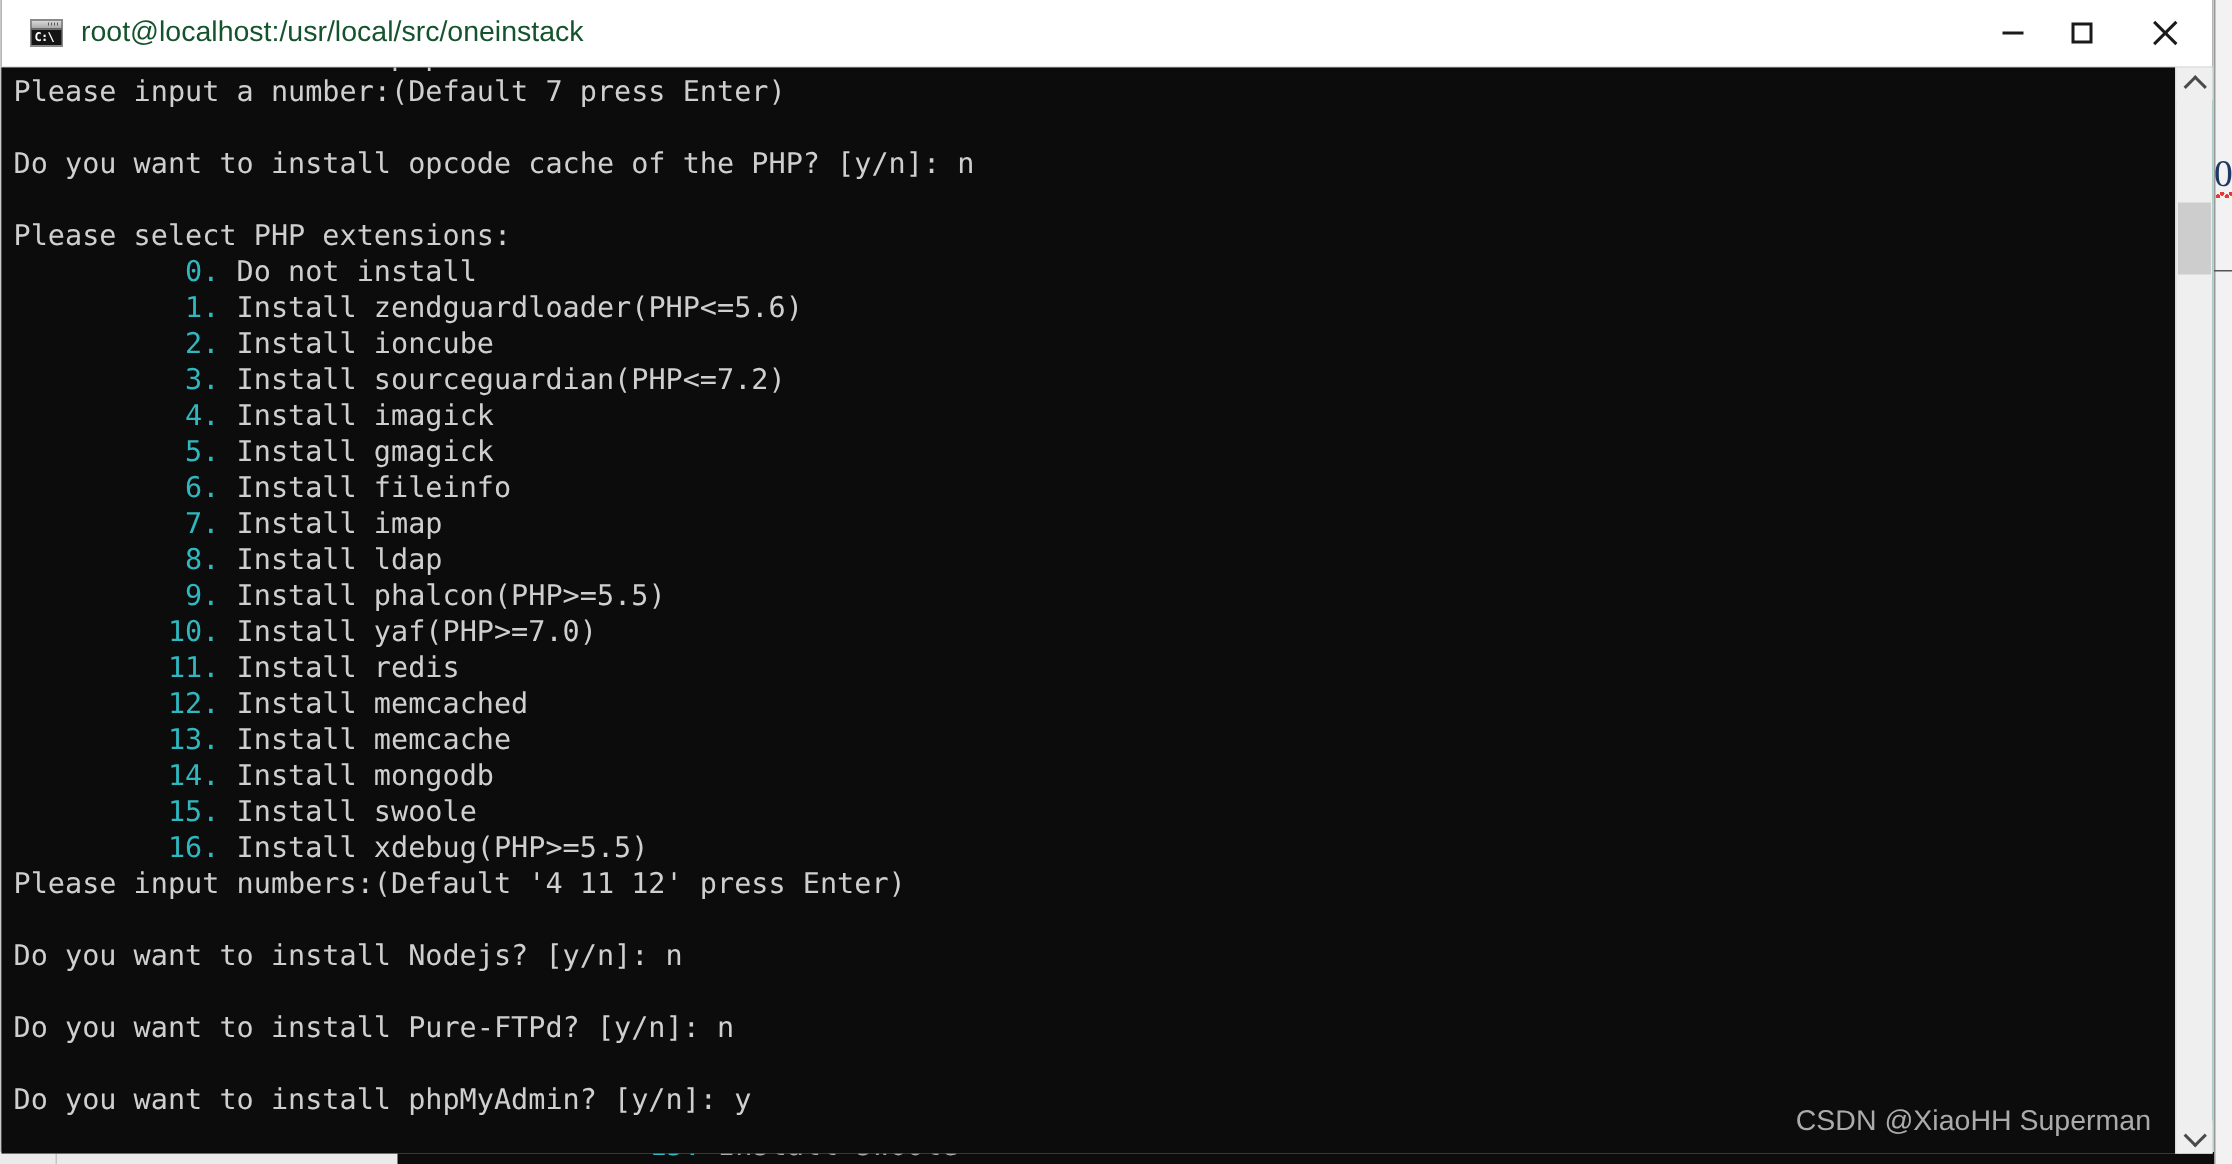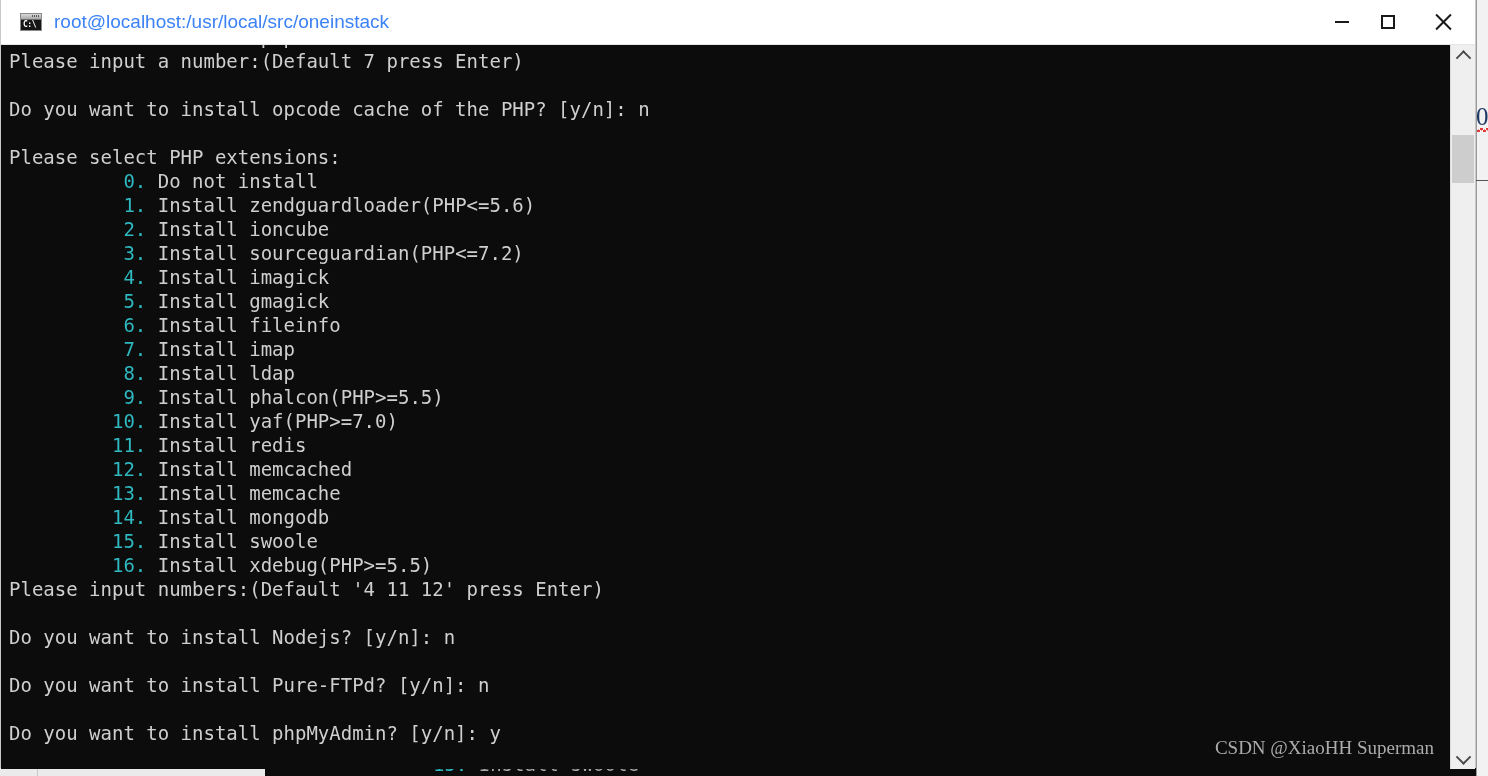--- a/index.html
+++ b/index.html
@@ -74,21 +74,21 @@
   .app-icon .bar:after{
     content:"";position:absolute;right:1px;top:1px;width:8px;height:2px;
     background:repeating-linear-gradient(90deg,#5a5a5a 0 1px, transparent 1px 2px);
   }
   .app-icon .prompt{
     position:absolute;left:2px;top:6px;color:#ffffff;
     font-family:"DejaVu Sans Mono","Liberation Mono",monospace;
     font-size:8px;line-height:9px;font-weight:bold;letter-spacing:-0.5px;
   }
   .win-title{
-    font-size:19px;color:#3b82f6;
+    font-size:19px;color:#14532d;
     font-family:"Liberation Sans", sans-serif;
     white-space:nowrap;
   }
   .win-buttons{margin-left:auto;display:flex;height:44px;}
   .wbtn{
     width:46px;height:44px;display:flex;align-items:center;justify-content:center;
     position:relative;
   }
   .wbtn.close{width:64px;}
   .gl-min{width:14px;height:2px;background:#1a1a1a;display:block;}
@@ -114,21 +114,21 @@
     font-size:19px;line-height:24px;
     color:#cfcfcf;
     white-space:pre;
   }
   .line{height:24px;}
   .num{color:#2fb8bf;}
 
   .watermark{
     position:absolute;right:16px;bottom:10px;
     color:#b4b4b4;font-size:19px;
-    font-family:Liberation Serif, serif;
+    font-family:Liberation Sans, sans-serif;
     white-space:nowrap;
     opacity:.95;
   }
 
   
   .sb{
     width:24px;background:#efefef;position:relative;flex:none;
     border-left:1px solid #dcdcdc;
   }
   .sb-btn{

